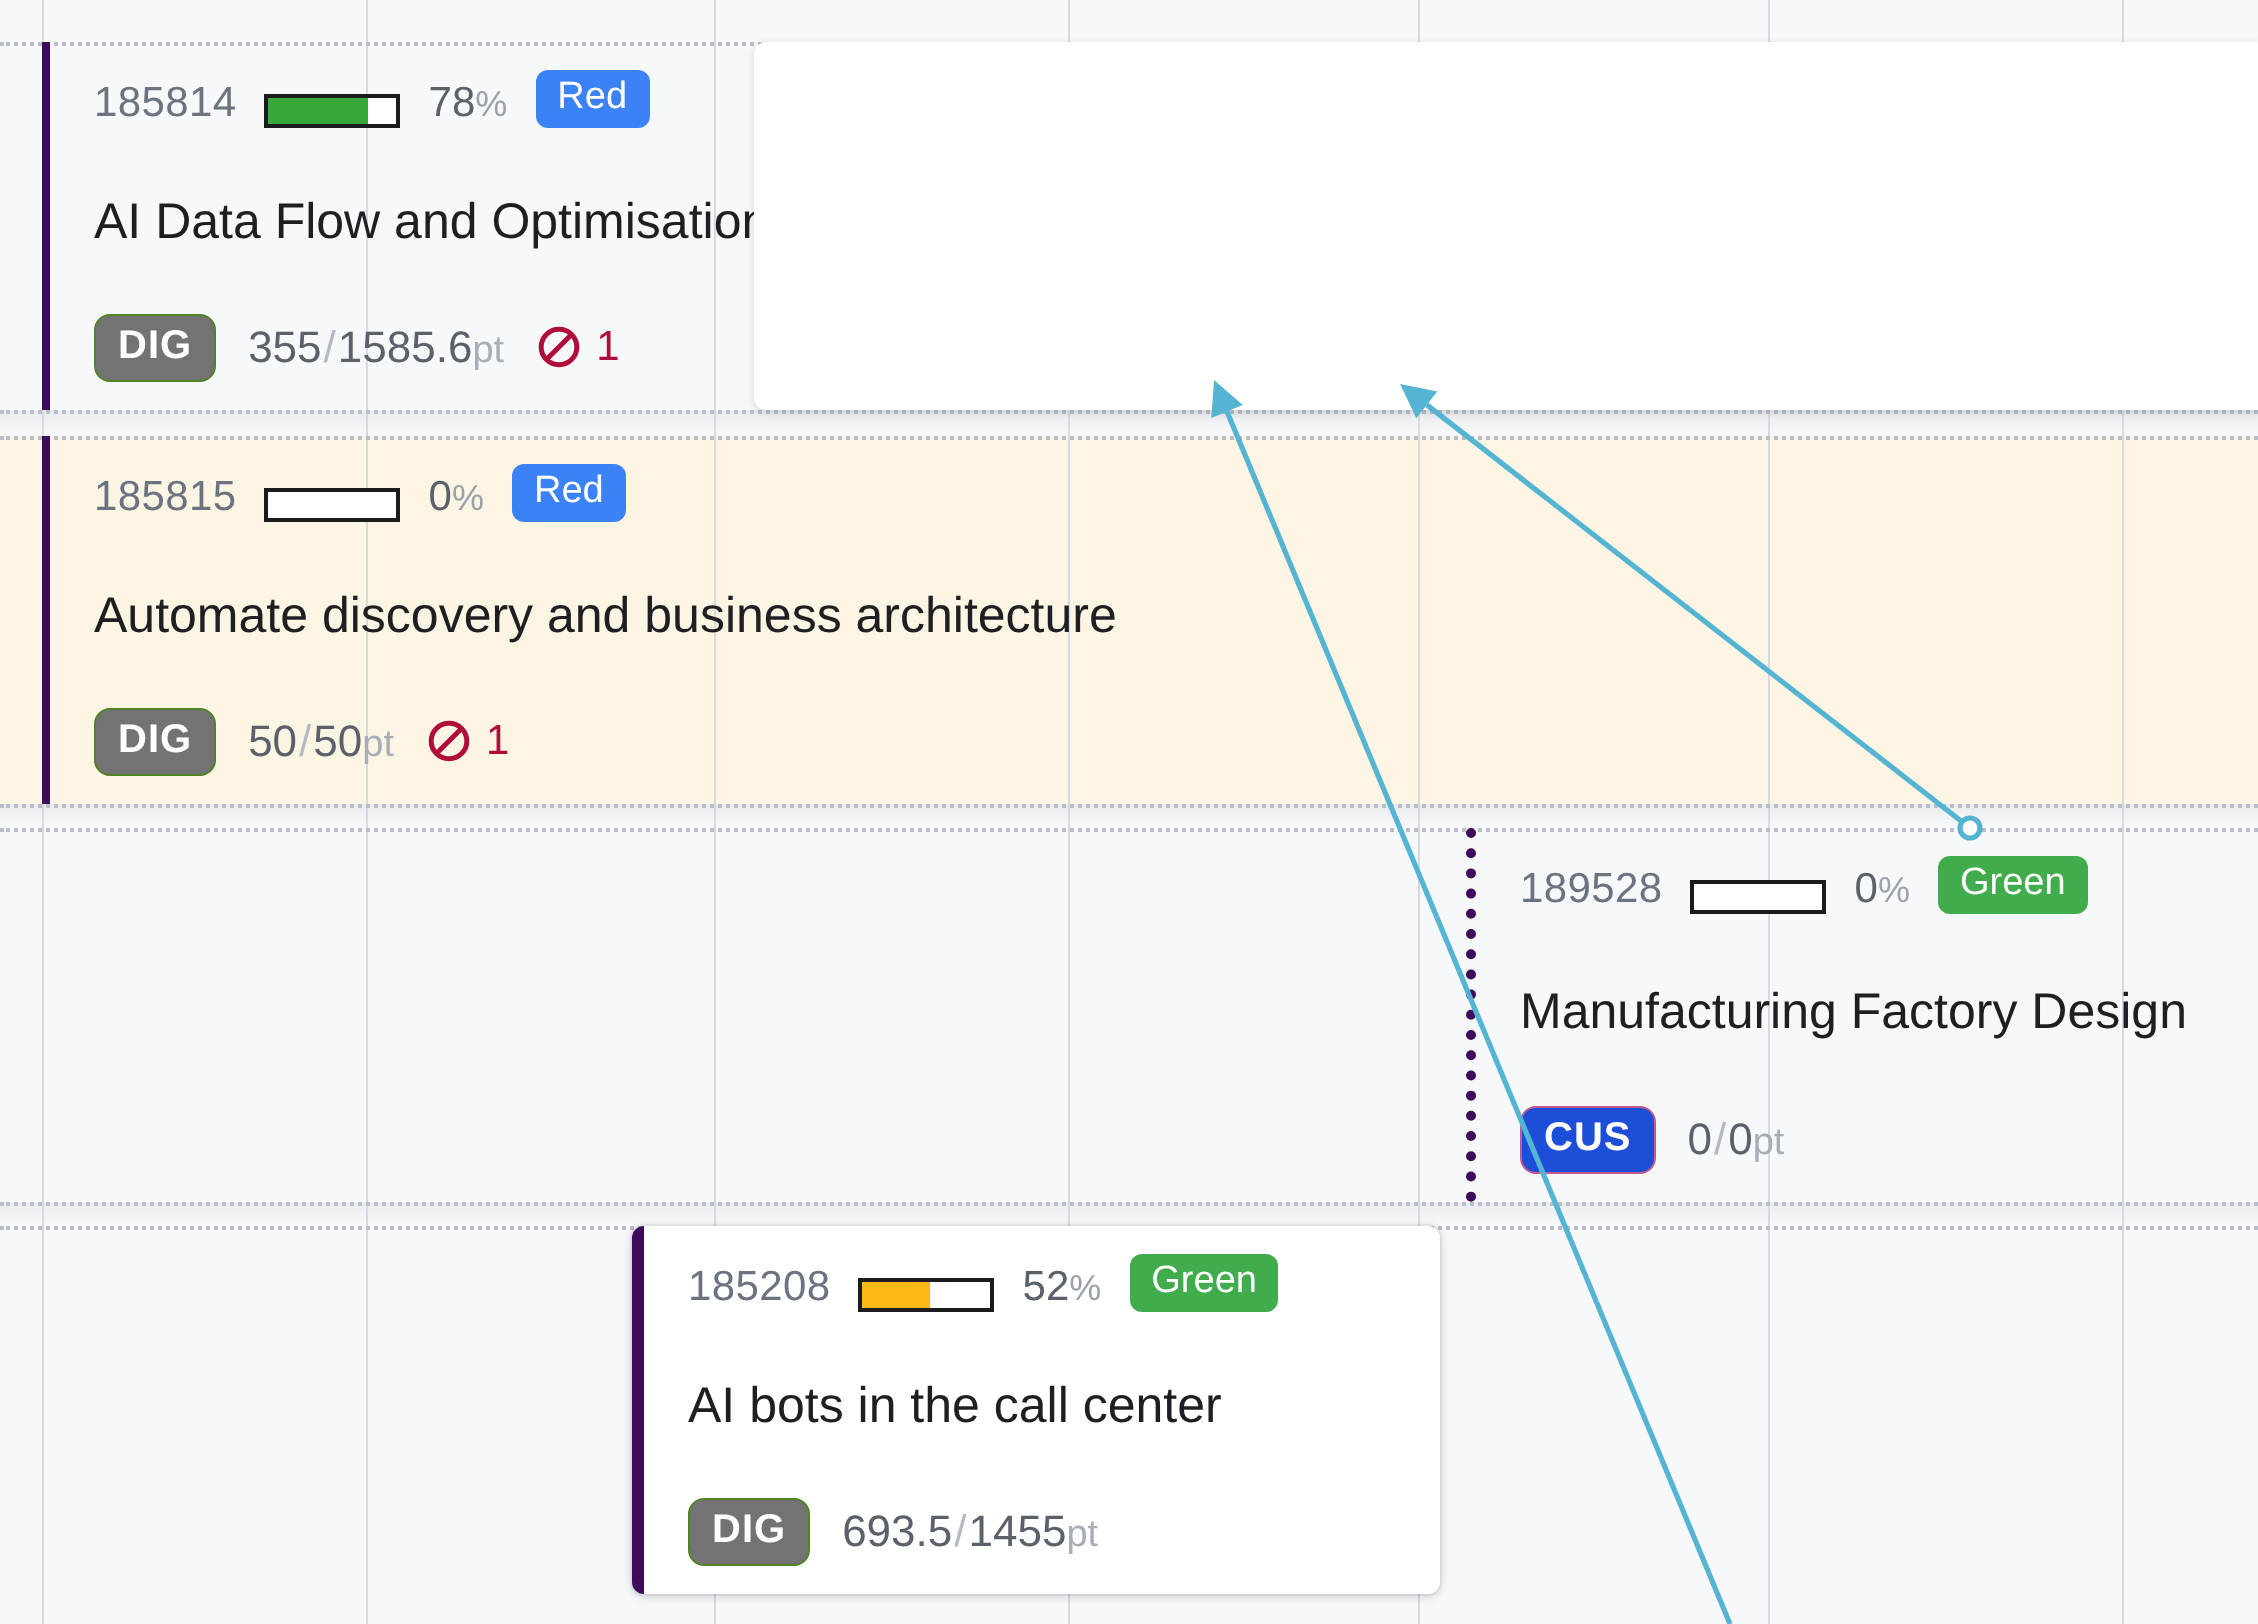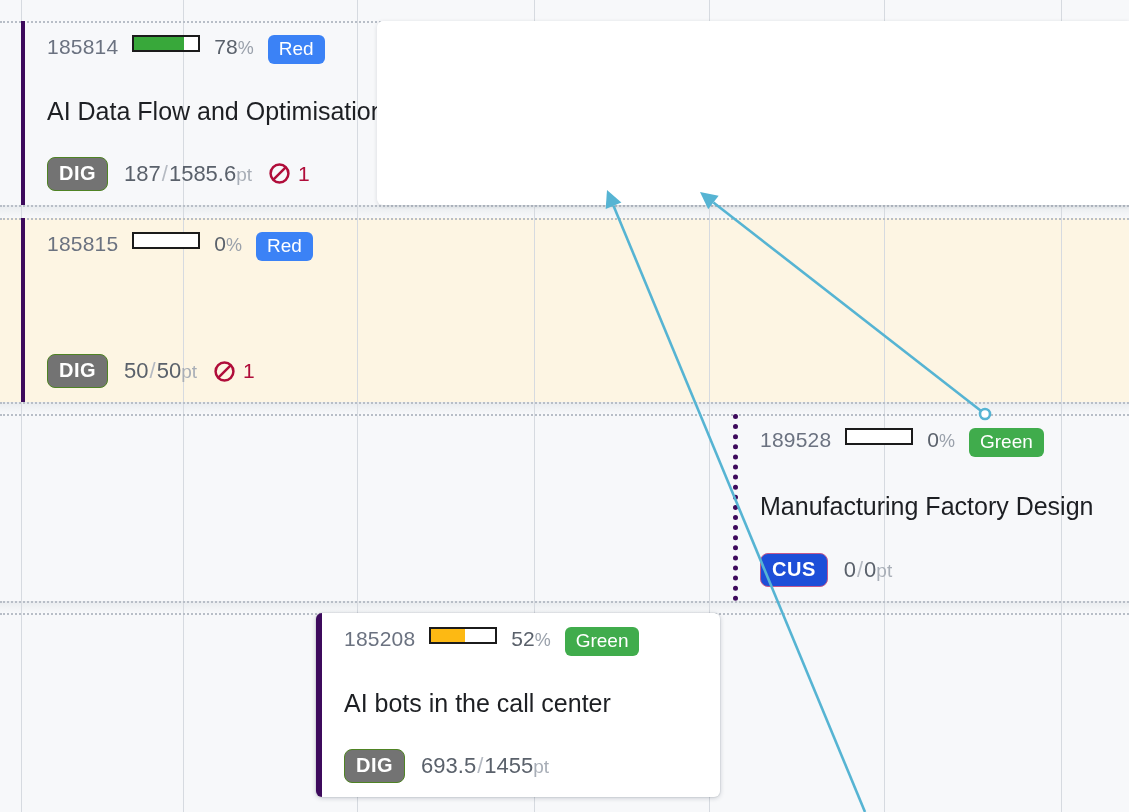--- a/index.html
+++ b/index.html
@@ -71,21 +71,21 @@
   }
   .card.sheet {
     background: #ffffff;
     border-radius: 6px 0 0 6px;
     box-shadow: 0 1px 4px rgba(20,30,50,.14);
     border-left: none;
   }
 
   .card-row1 {
     display: flex;
-    align-items: flex-start;
+    align-items: flex-end;
     gap: 14px;
     white-space: nowrap;
   }
   .card-row3 {
     display: flex;
     align-items: center;
     gap: 16px;
     white-space: nowrap;
   }
 
@@ -225,40 +225,41 @@
       <span class="task-id">185814</span>
       <span class="meter">
           <i id="meter-0" style="width: 78%; background: rgb(56, 168, 58);"></i>
         </span>
       <span class="pct"><span>78</span><span class="unit">%</span></span>
       <span class="status-pill red">Red</span>
     </div>
     <div class="card-title">AI Data Flow and Optimisation</div>
     <div class="card-row3">
       <span class="tag dig">DIG</span>
-      <span class="points"><span>187</span><span class="sep">/</span><span>1585.6</span><span class="unit">pt</span></span>
+      <span class="points"><span>355</span><span class="sep">/</span><span>1585.6</span><span class="unit">pt</span></span>
       <span class="blocked">
         <svg width="23" height="23" viewBox="0 0 24 24">
           <circle cx="12" cy="12" r="9.3" fill="none" stroke="#b00d3a" stroke-width="2.6"></circle>
           <line x1="5.6" y1="18.4" x2="18.4" y2="5.6" stroke="#b00d3a" stroke-width="2.6"></line>
         </svg>
         <span>1</span>
       </span>
     </div>
   </div>
 
   <div class="card flat" id="card-185815" style="left:21px;top:218px;width:1108px;height:184px;">
     <div class="card-row1">
       <span class="task-id">185815</span>
       <span class="meter">
           <i id="meter-1" style="width: 0%; background: rgb(56, 168, 58);"></i>
         </span>
       <span class="pct"><span>0</span><span class="unit">%</span></span>
       <span class="status-pill red">Red</span>
     </div>
+    <div class="card-title">Automate discovery and business architecture</div>
     <div class="card-row3">
       <span class="tag dig">DIG</span>
       <span class="points"><span>50</span><span class="sep">/</span><span>50</span><span class="unit">pt</span></span>
       <span class="blocked">
         <svg width="23" height="23" viewBox="0 0 24 24">
           <circle cx="12" cy="12" r="9.3" fill="none" stroke="#b00d3a" stroke-width="2.6"></circle>
           <line x1="5.6" y1="18.4" x2="18.4" y2="5.6" stroke="#b00d3a" stroke-width="2.6"></line>
         </svg>
         <span>1</span>
       </span>

